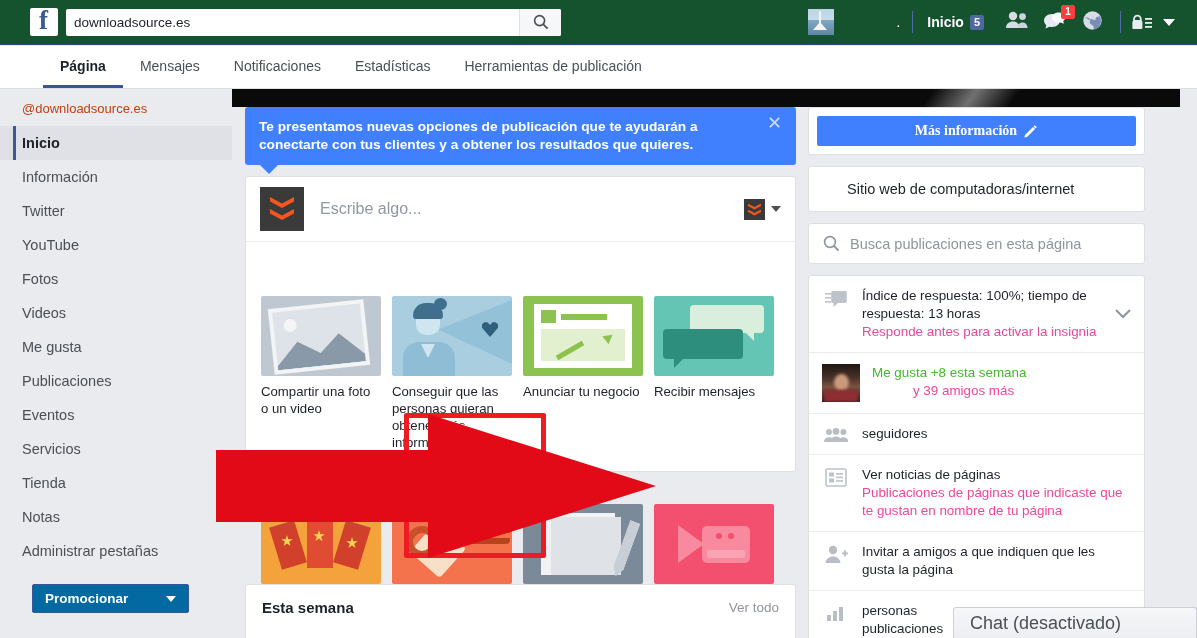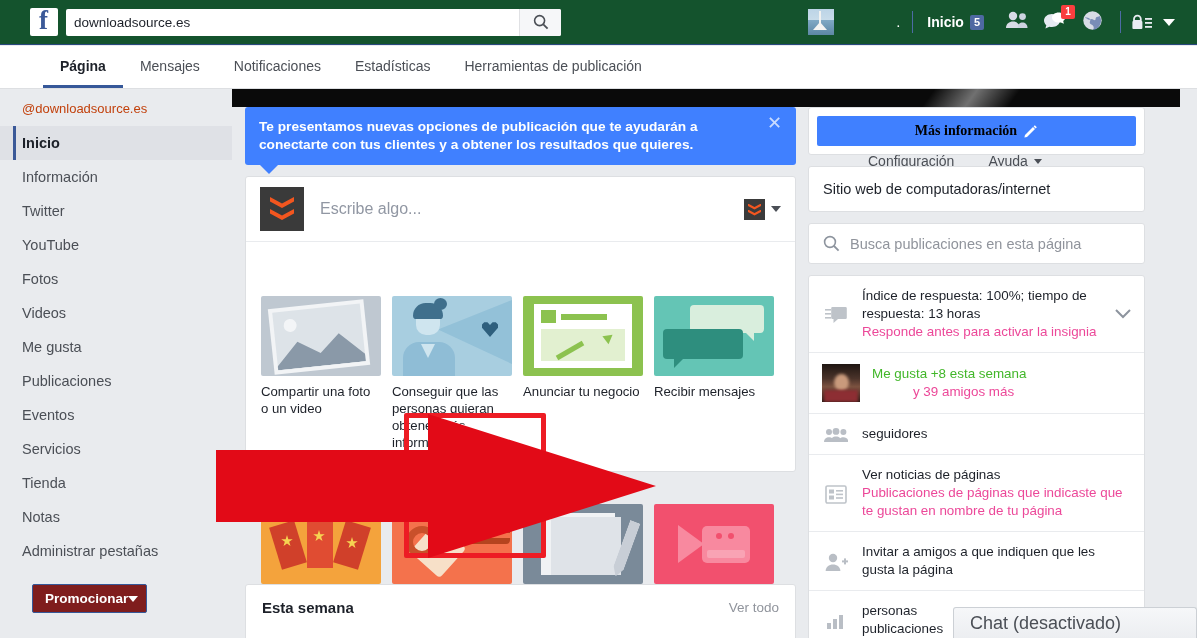--- a/index.html
+++ b/index.html
@@ -129,22 +129,22 @@
     cursor: pointer; position: relative;
   }
   .side-item.active {
     background: #dfe1e6; color: #1d2129; font-weight: bold;
   }
   .side-item.active::before {
     content: ""; position: absolute; left: 13px; top: 0;
     width: 3px; height: 34px; background: #3b5998;
   }
   .promo-btn {
-    margin: 16px 0 0 32px; width: 115px; height: 29px;
-    background: #7f1d1d; border-radius: 2px;
+    margin: 16px 0 0 32px; width: 157px; height: 29px;
+    background: #0369a1; border-radius: 2px;
     display: flex; align-items: center; cursor: pointer;
     border: 1px solid #365899;
   }
   .promo-btn .lbl {
     color: #fff; font-weight: bold; font-size: 13.5px; padding-left: 12px;
   }
   .promo-btn .cv {
     margin-left: auto; margin-right: 12px;
     width: 0; height: 0;
     border-left: 5px solid transparent; border-right: 5px solid transparent;
@@ -397,29 +397,29 @@
   .rcard {
     background: #fff; border: 1px solid #dddfe2; border-radius: 3px;
     margin-bottom: 11px;
   }
   .mi-btn {
     margin: 8px; height: 30px; background: #4080ff; border-radius: 2px;
     display: flex; align-items: center; justify-content: center; gap: 7px;
     cursor: pointer;
   }
   .mi-btn .lbl {
-    color: #000000; font-weight: bold; font-size: 14px;
+    color: #ffffff; font-weight: bold; font-size: 14px;
     font-family: "Liberation Serif", serif;
   }
-  .rcat { padding: 14px 14px; font-size: 14.5px; color: #1d2129; }
+  .rcat { padding: 14px 14px; font-size: 14.5px; color: #1d2129; margin-left: 24px; }
   .rsearch { display: flex; align-items: center; padding: 11px 14px; gap: 10px; cursor: text; }
   .rsearch .ph { font-size: 14.5px; color: #90949c; }
   .rrow {
     display: flex; padding: 11px 13px; gap: 12px;
-    border-top: 1px solid #e9ebee; align-items: center;
+    border-top: 1px solid #e9ebee; align-items: flex-start;
   }
   .rrow:first-child { border-top: 0; }
   .rico { width: 28px; flex: none; display: flex; justify-content: center; padding-top: 2px; }
   .rtxt { flex: 1; font-size: 13.4px; line-height: 18px; color: #1d2129; }
   .rsub { color: #ec4899; }
   .rchev { align-self: center; color: #8d949e; }
   .avatar-lady {
     width: 38px; height: 38px; flex: none; position: relative; overflow: hidden;
     background: linear-gradient(#1f1612 0%, #4a332a 38%, #7c5240 60%, #2a1b16 100%);
     filter: blur(0.5px);
@@ -519,29 +519,20 @@
       </div>
     <div class="tab">
         <span>Notificaciones</span>
       </div>
     <div class="tab">
         <span>Estadísticas</span>
       </div>
     <div class="tab">
         <span>Herramientas de publicación</span>
       </div>
-    <div class="right">
-      <div class="tab">
-          <span>Configuración</span>
-        </div>
-      <div class="tab">
-        <span>Ayuda</span>
-        <span class="tab-caret"></span>
-      </div>
-    </div>
   </div>
 
   <div class="sidebar">
     <div class="handle-txt">@downloadsource.es</div>
     <div class="side-item active">
         <span>Inicio</span>
       </div>
     <div class="side-item">
         <span>Información</span>
       </div>

